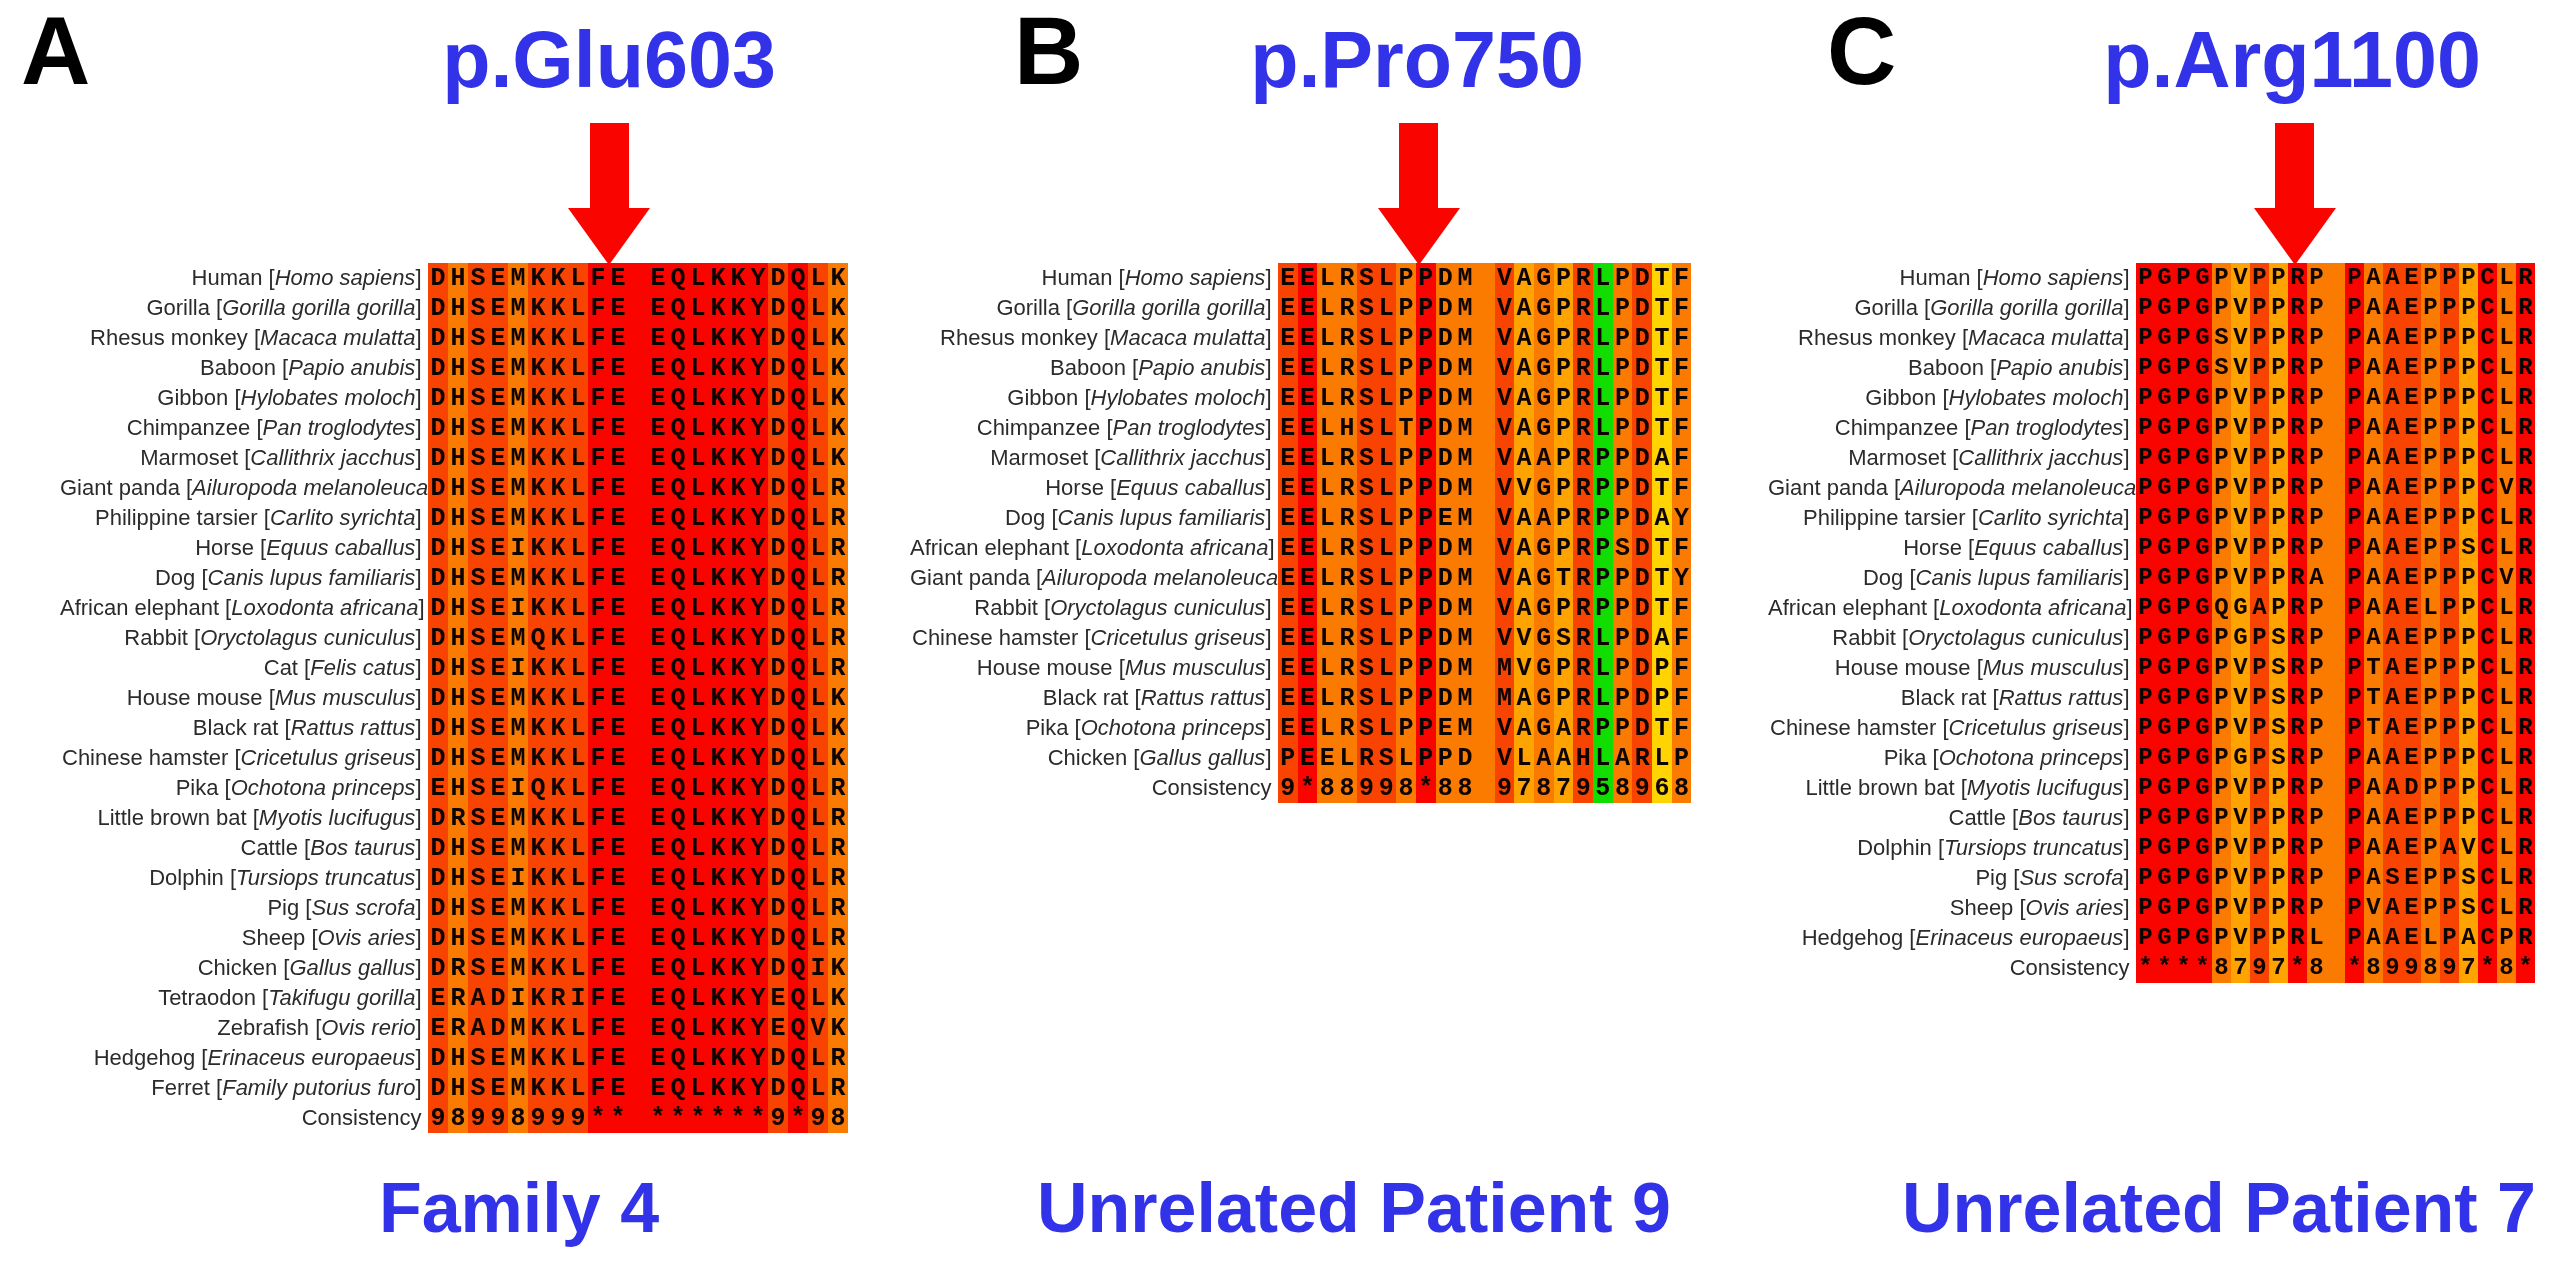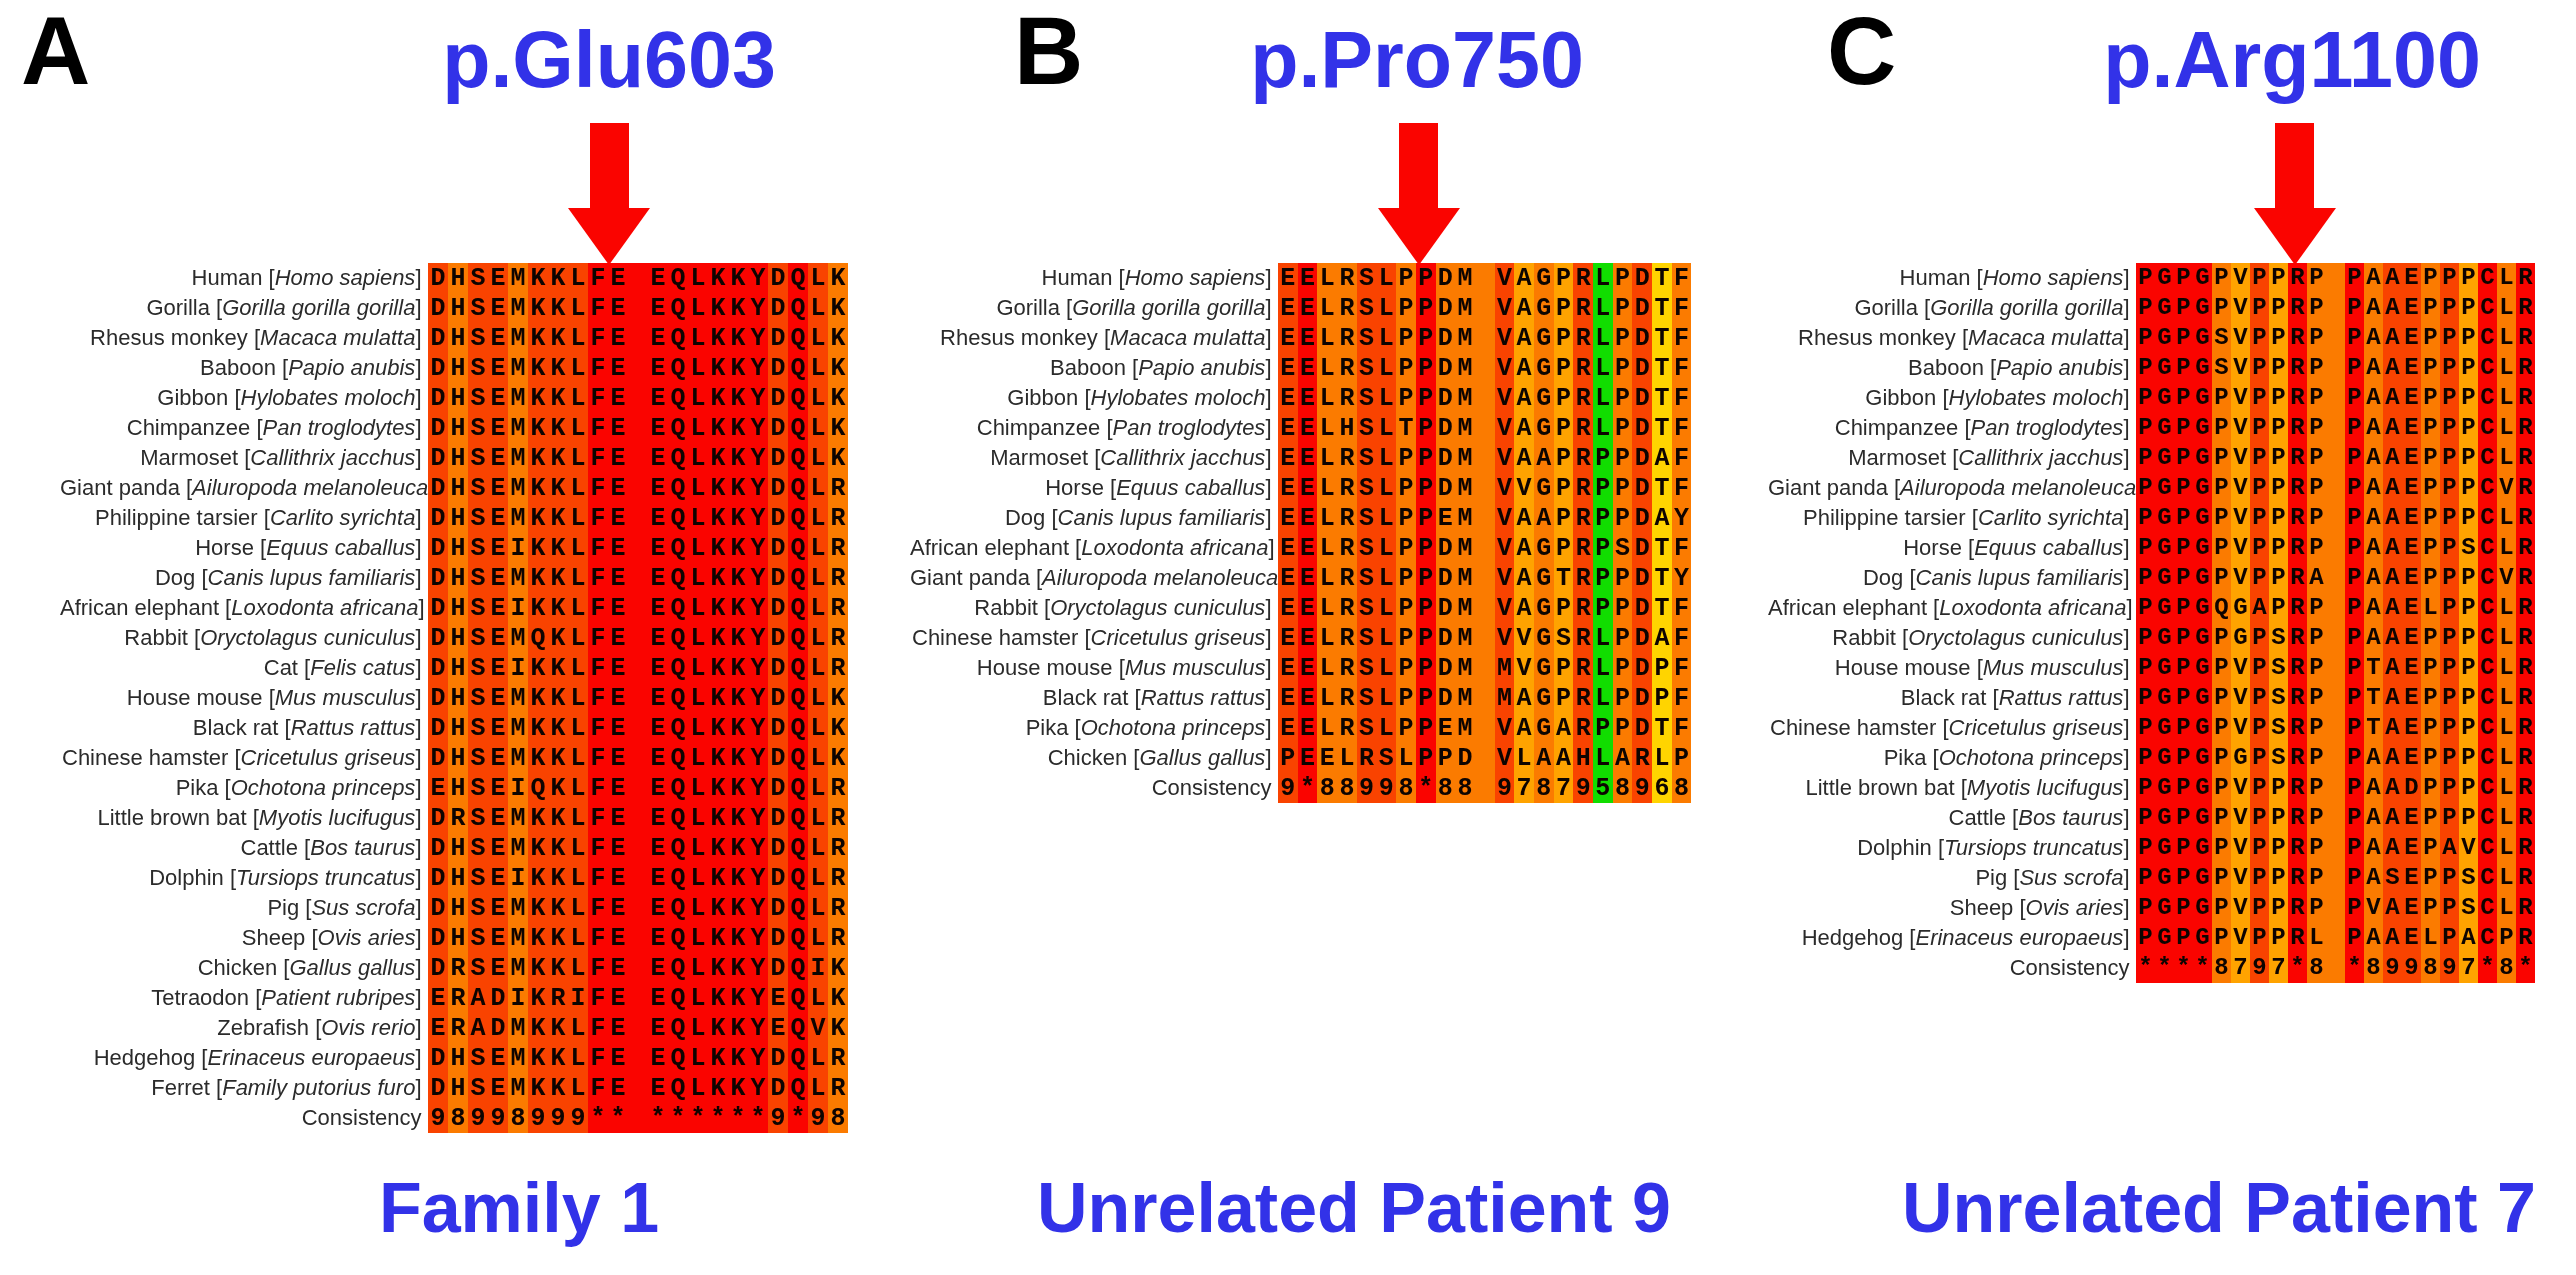--- a/index.html
+++ b/index.html
@@ -679,21 +679,21 @@
           <div class="cell" style="background: rgb(250, 4, 0);">K</div>
           <div class="cell" style="background: rgb(250, 4, 0);">K</div>
           <div class="cell" style="background: rgb(250, 4, 0);">Y</div>
           <div class="cell" style="background: rgb(249, 67, 0);">D</div>
           <div class="cell" style="background: rgb(250, 4, 0);">Q</div>
           <div class="cell" style="background: rgb(249, 67, 0);">I</div>
           <div class="cell" style="background: rgb(251, 123, 0);">K</div>
         </div>
       </div>
       <div class="arow">
-        <div class="aname">Tetraodon [<i>Patient rubripes</i>]</div>
+        <div class="aname">Tetraodon [<i>Takifugu gorilla</i>]</div>
         <div class="cells">
           <div class="cell" style="background: rgb(249, 67, 0);">E</div>
           <div class="cell" style="background: rgb(251, 123, 0);">R</div>
           <div class="cell" style="background: rgb(249, 67, 0);">A</div>
           <div class="cell" style="background: rgb(249, 67, 0);">D</div>
           <div class="cell" style="background: rgb(251, 123, 0);">I</div>
           <div class="cell" style="background: rgb(249, 67, 0);">K</div>
           <div class="cell" style="background: rgb(249, 67, 0);">R</div>
           <div class="cell" style="background: rgb(249, 67, 0);">I</div>
           <div class="cell" style="background: rgb(250, 4, 0);">F</div>
@@ -1906,18 +1906,18 @@
           <div class="cell" style="background: rgb(251, 123, 0);">8</div>
           <div class="cell" style="background: rgb(249, 67, 0);">9</div>
           <div class="cell" style="background: rgb(255, 163, 0);">7</div>
           <div class="cell" style="background: rgb(250, 4, 0);">*</div>
           <div class="cell" style="background: rgb(251, 123, 0);">8</div>
           <div class="cell" style="background: rgb(250, 4, 0);">*</div>
         </div>
       </div>
     </div>
 
-  <div class="bottom-label" id="bottom-A" style="color: rgb(50, 50, 232);">Family 1</div>
+  <div class="bottom-label" id="bottom-A" style="color: rgb(50, 50, 232);">Family 4</div>
   <div class="bottom-label" id="bottom-B" style="color: rgb(50, 50, 232);">Unrelated Patient 9</div>
   <div class="bottom-label" id="bottom-C" style="color: rgb(50, 50, 232);">Unrelated Patient 7</div>
 
 </div>
 
 
 </body></html>

